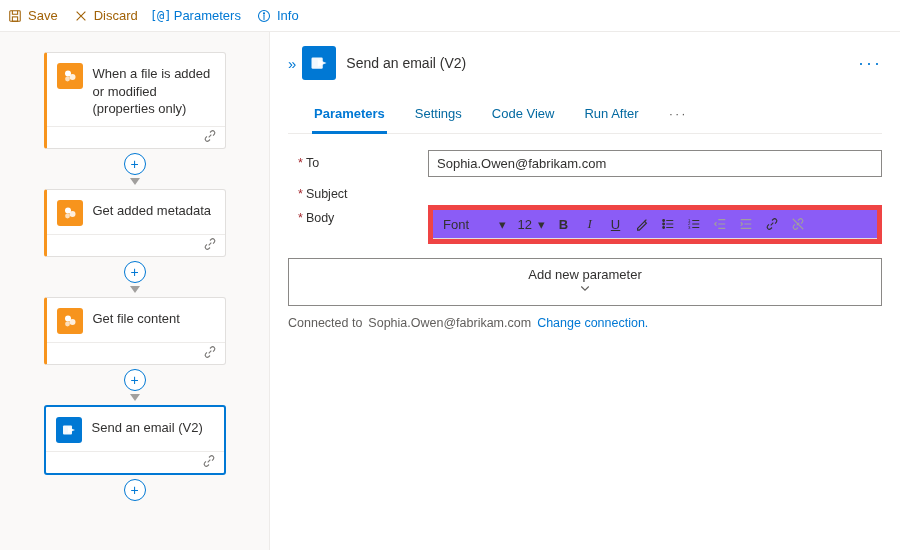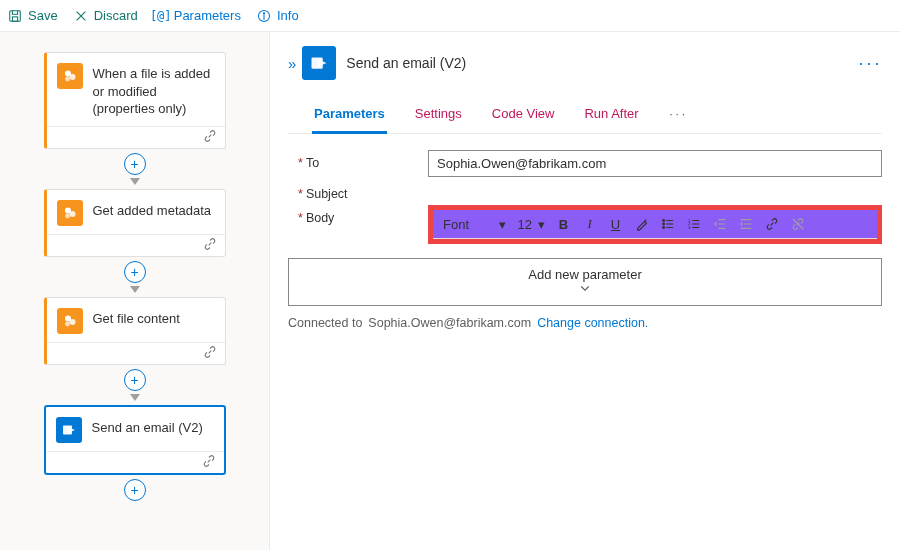--- a/index.html
+++ b/index.html
@@ -22,21 +22,21 @@
     padding: 0 8px;
     gap: 16px;
     color: #605e5c;
   }
   .toolbar .tbtn {
     display: flex;
     align-items: center;
     gap: 6px;
     cursor: pointer;
   }
-  .toolbar .tbtn.disabled { color: #0f766e; cursor: default; }
+  .toolbar .tbtn.disabled { color: #a16207; cursor: default; }
   .toolbar .tbtn .ticon { width:14px; height:14px; display:inline-flex; align-items:center; justify-content:center;}
   .toolbar .tbtn.accent { color: #0078d4; }
 
   
   .main {
     display: flex;
     height: calc(100% - 32px);
   }
 
   
@@ -136,21 +136,21 @@
   .panel-tabs {
     display:flex;
     gap: 26px;
     border-bottom: 1px solid #edebe9;
     padding-left: 24px;
     margin-bottom: 16px;
   }
   .panel-tab {
     padding: 8px 2px 10px 2px;
     cursor:pointer;
-    color:#be185d;
+    color:#0369a1;
     font-size:13px;
   }
   .panel-tab.active {
     color:#0078d4;
     font-weight:600;
     border-bottom: 3px solid #0078d4;
     margin-bottom:-1px;
   }
   .panel-tabs .more-tabs { color:#605e5c; letter-spacing:2px;}
 

